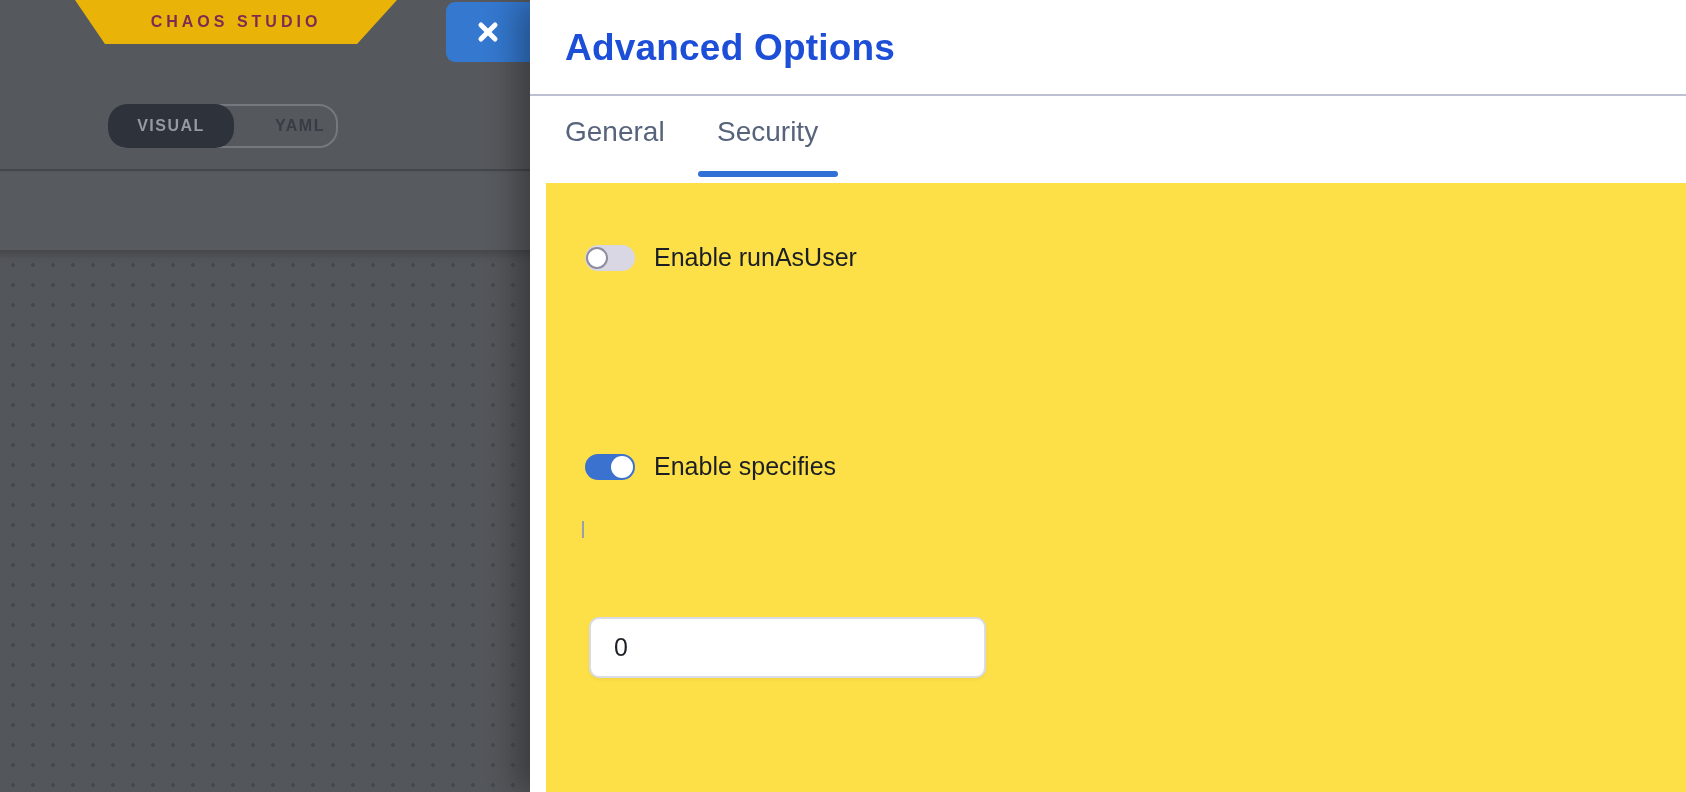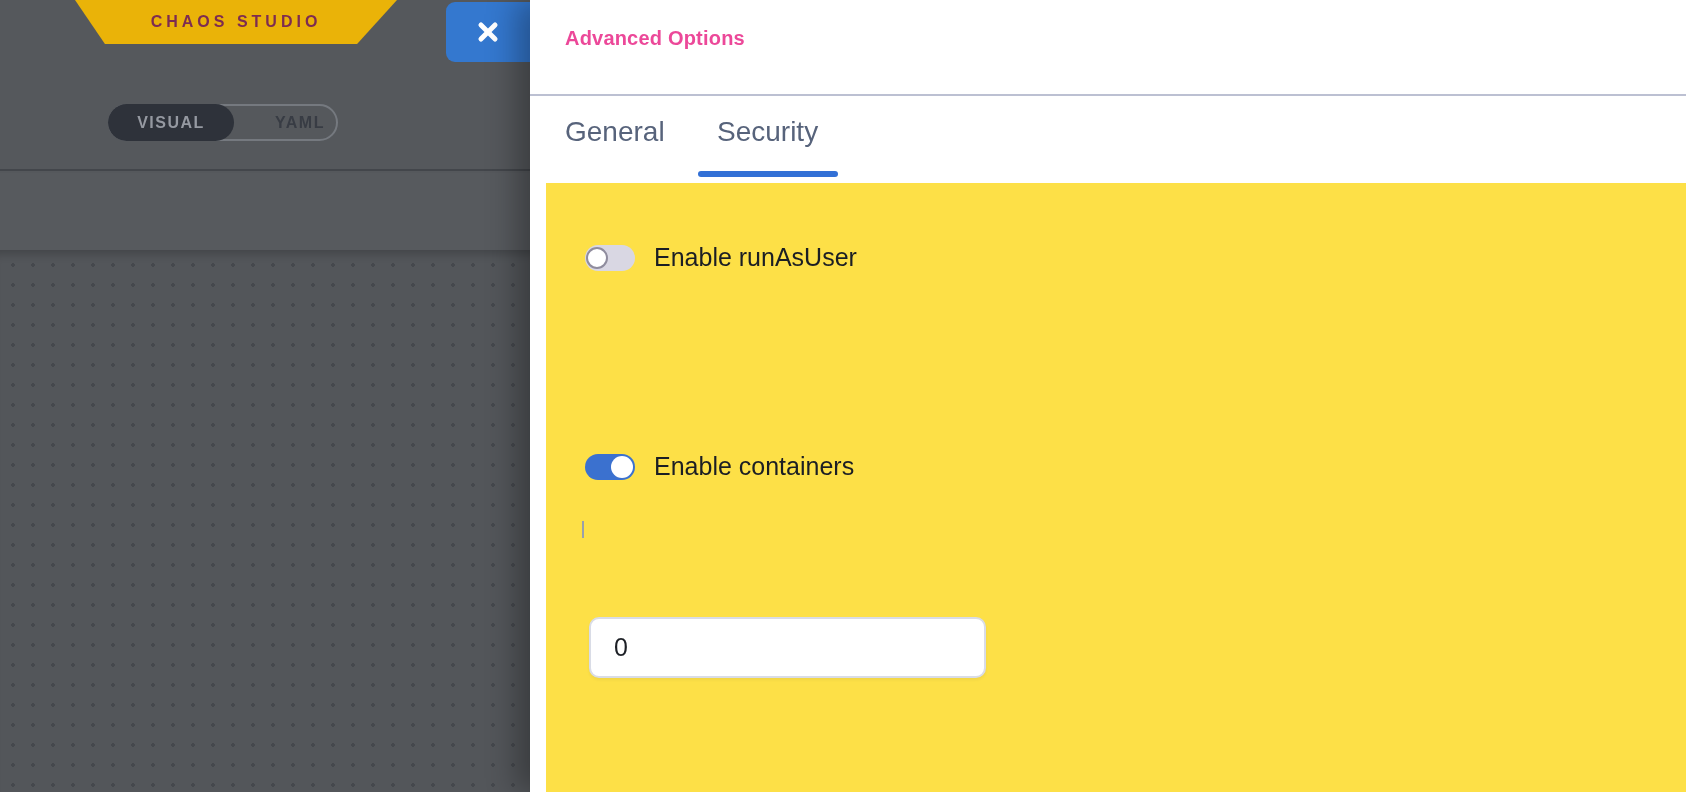--- a/index.html
+++ b/index.html
@@ -13,34 +13,34 @@
   .canvas-grid { position:absolute; left:0; top:250px; width:100%; height:542px; background-color:#53565a;
     background-image:radial-gradient(#45484d 1.7px, transparent 1.9px);
     background-size:20px 20px; background-position:3px 5px;
     box-shadow:inset 0 12px 10px -8px rgba(0,0,0,0.20); }
 
   .studio-banner { position:absolute; left:75px; top:0; width:322px; height:44px; background:#eab308;
     clip-path:polygon(0 0, 100% 0, 87.6% 100%, 9.3% 100%);
     display:flex; align-items:center; justify-content:center; }
   .studio-banner span { color:#7d2c51; font-weight:bold; font-size:16px; letter-spacing:4px; }
 
-  .view-toggle { position:absolute; left:108px; top:104px; width:230px; height:37px;
+  .view-toggle { position:absolute; left:108px; top:104px; width:230px; height:44px;
     border:2px solid #75797f; border-radius:19px; display:flex; align-items:stretch; }
   .seg { display:flex; align-items:center; justify-content:center; font-weight:bold; font-size:16px; letter-spacing:1.5px; cursor:pointer;margin-left:30px; }
   .seg-visual { width:126px; margin:-2px 0 -2px -2px; background:#2e323a; border-radius:19px; color:#9599a1; }
   .seg-yaml { flex:1; color:#383c44; }
 
   
   .close-btn { position:absolute; left:446px; top:2px; width:84px; height:60px; background:#3478cf;
     border:none; border-radius:9px 0 0 9px; display:flex; align-items:center; justify-content:center; cursor:pointer; }
 
   
   .drawer { position:absolute; left:530px; top:0; width:1156px; height:792px; background:#ffffff;
     box-shadow:-14px 0 28px rgba(0,0,0,0.30); }
-  .drawer-title { position:absolute; left:35px; top:27px; font-size:20px; font-weight:600; color:#ec4899; letter-spacing:0.2px; }
+  .drawer-title { position:absolute; left:35px; top:27px; font-size:37px; font-weight:600; color:#1d4ed8; letter-spacing:0.2px; }
   .drawer-divider { position:absolute; left:0; top:94px; width:100%; height:2px; background:#bcc0d2; }
 
   .tabbar { position:absolute; left:0; top:96px; width:100%; height:87px; background:#ffffff;padding-left:36px; }
   .tab { position:absolute; top:20px; font-size:28px; color:#57637b; cursor:pointer; }
   .tab-general { left:35px; }
   .tab-security { left:187px; }
   .tab-underline { position:absolute; left:168px; top:75px; width:140px; height:6px; border-radius:3px; background:#3270d6; }
 
   .drawer-body { position:absolute; left:16px; top:183px; width:100%; height:609px; background:#fde047; }
 
@@ -103,19 +103,19 @@
   <div class="drawer-body">
 
     <div class="toggle toggle-off toggle-user">
       <div class="knob"></div>
     </div>
     <div class="label-user">Enable runAsUser</div>
 
     <div class="toggle toggle-on toggle-group">
       <div class="knob"></div>
     </div>
-    <div class="label-group">Enable containers</div>
+    <div class="label-group">Enable specifies</div>
     <div class="text-cursor"></div>
 
     <input class="group-input" type="text" value="0" style="">
 
   </div>
 </div>
 
 </body></html>

